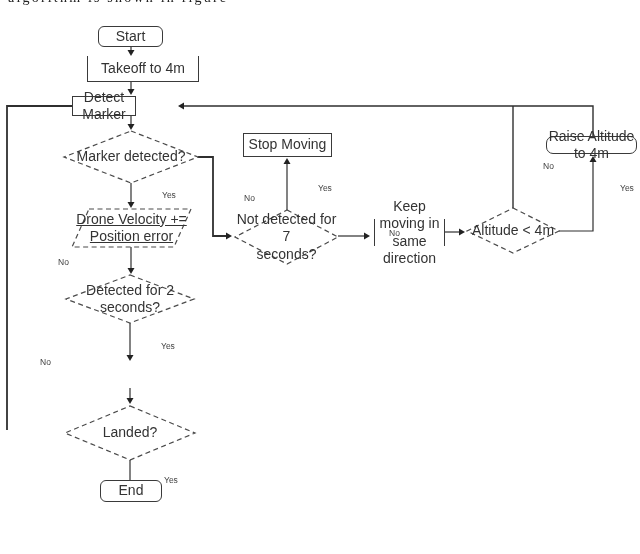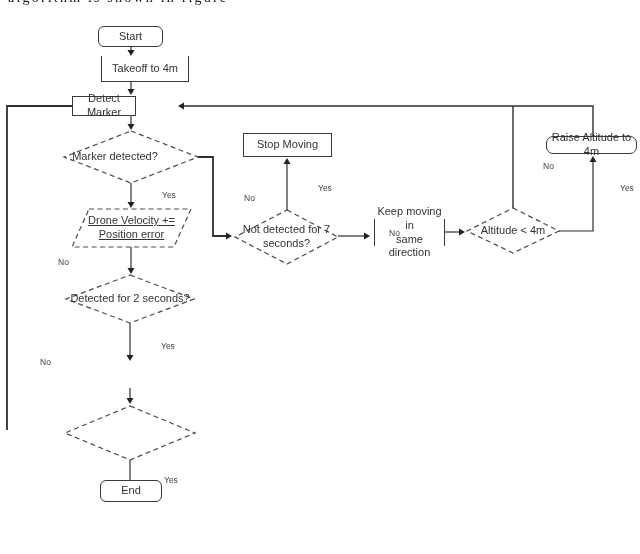--- a/index.html
+++ b/index.html
@@ -10,21 +10,21 @@
   .caption-clip {
     position:absolute; left:8px; top:0; width:310px; height:6px; overflow:hidden;
   }
   .caption-clip span {
     display:block; margin-top:-10px; font-family:"Liberation Serif", serif;
     font-size:14px; letter-spacing:2.2px; color:#222; white-space:nowrap;
   }
   .wires { position:absolute; left:0; top:0; }
   .node {
     position:absolute; display:flex; align-items:center; justify-content:center;
-    font-size:11px; color:#333; text-align:center; line-height:1.25;
+    font-size:14px; color:#333; text-align:center; line-height:1.25;
     white-space:pre-line; box-sizing:border-box;
   }
   .box      { border:1.2px solid #3a3a3a; background:#ffffff; }
   .rounded  { border-radius:6px; }
   .no-top   { border-top:none; }
   .side-only{ border-left:1.2px solid #3a3a3a; border-right:1.2px solid #3a3a3a;
               border-top:none; border-bottom:none; background:transparent; }
   .ghost    { background:transparent; }
   .edge-label {
     position:absolute; font-size:8.5px; color:#3f3f3f; line-height:1;padding-left:40px;
@@ -85,21 +85,21 @@
       <polygon points="130,406 195,433 130,460 65,433"></polygon>
       <polygon points="287,210 338,237 287,264 235,237"></polygon>
       <polygon points="513,208 559,231 513,253 467,231"></polygon>
     </g>
   </svg>
 
   <div class="node box rounded" style="left:98px; top:26px; width:65px; height:21px;">
     <span>Start</span>
   </div>
 
-  <div class="node box no-top" style="left:101px; top:56px; width:88px; height:26px;">
+  <div class="node box no-top" style="left:87px; top:56px; width:112px; height:26px;">
     <span>Takeoff to 4m</span>
   </div>
 
   <div class="node box" style="left:72px; top:96px; width:64px; height:20px;justify-content:center;">
     <span>Detect Marker</span>
   </div>
 
   <div class="node box" style="left:243px; top:133px; width:89px; height:24px;">
     <span>Stop Moving</span>
   </div>
@@ -111,33 +111,36 @@
 
   <div class="node box rounded" style="left:100px; top:480px; width:62px; height:22px;text-align:center;">
     <span>End</span>
   </div>
 
   <div class="node side-only" style="left:374px; top:219px; width:71px; height:27px;">
     <span>Keep moving in
 same direction</span>
   </div>
 
-  <div class="node ghost" style="left:48px; top:131px; width:134px; height:52px;text-align:right;">
+  <div class="node ghost" style="left:64px; top:131px; width:134px; height:52px;text-align:right;">
     <span>Marker detected?</span>
   </div>
 
   <div class="node ghost" style="left:72px; top:209px; width:119px; height:38px;text-decoration:underline;">
     <span>Drone Velocity +=
 Position error</span>
   </div>
 
   <div class="node ghost" style="left:66px; top:275px; width:128px; height:48px;">
     <span>Detected for 2 seconds?</span>
   </div>
 
+  <div class="node ghost" style="left:65px; top:406px; width:130px; height:54px;">
+    <span>Landed?</span>
+  </div>
 
   <div class="node ghost" style="left:235px; top:210px; width:103px; height:54px;">
     <span>Not detected for 7
 seconds?</span>
   </div>
 
   <div class="node ghost" style="left:467px; top:208px; width:92px; height:45px;">
     <span>Altitude &lt; 4m</span>
   </div>
 

